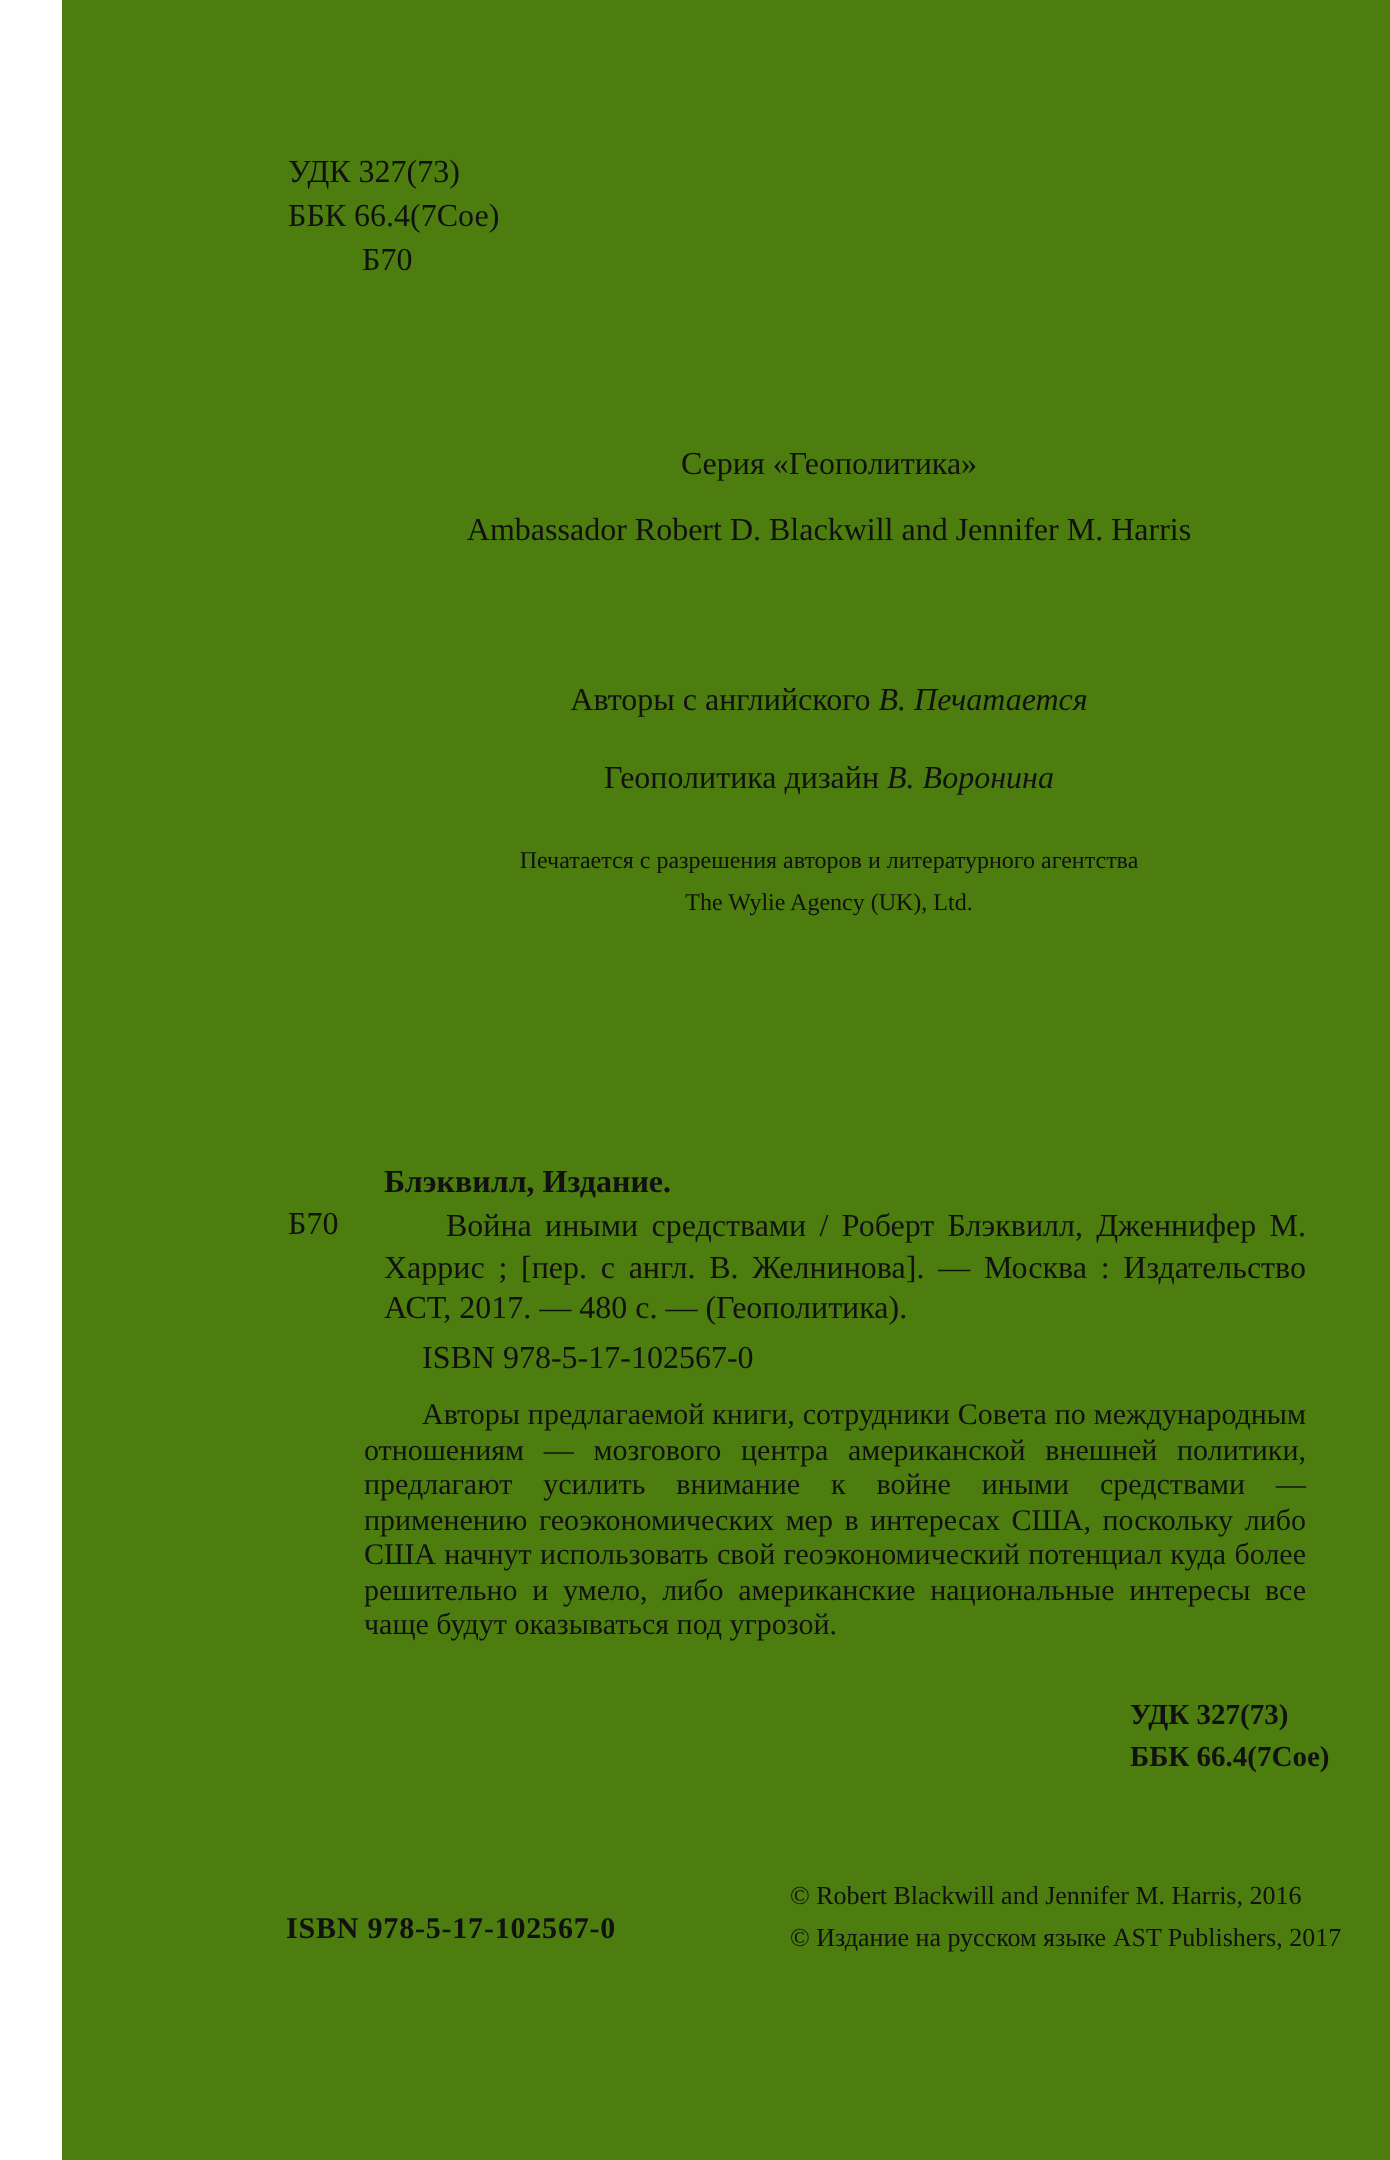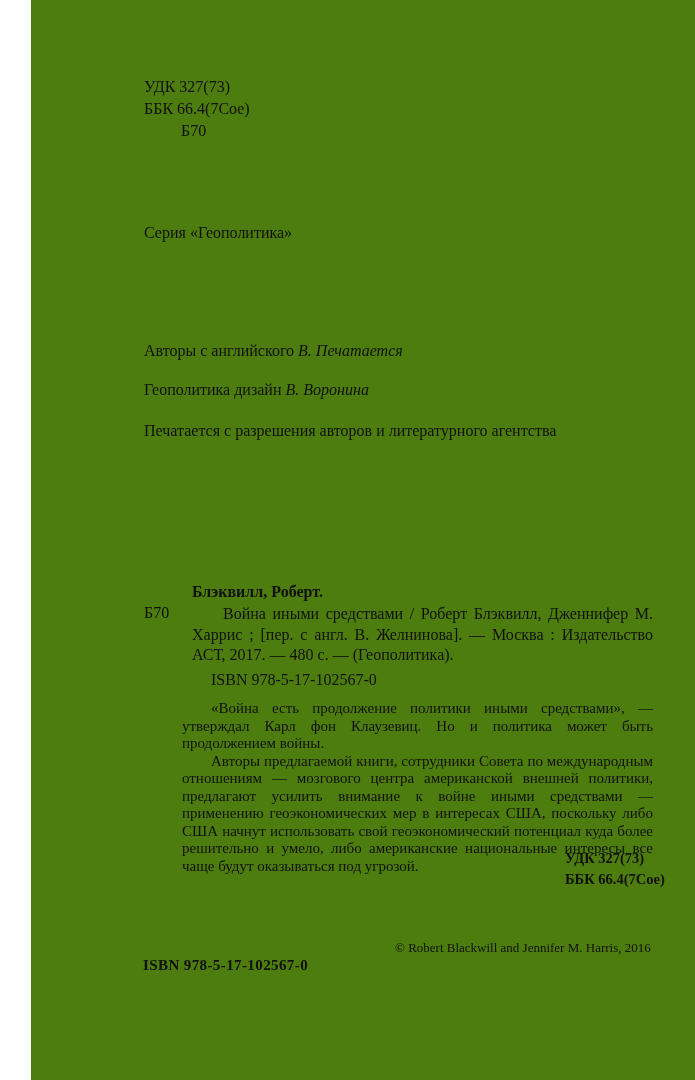--- a/index.html
+++ b/index.html
@@ -8,32 +8,33 @@
     width: 695px;
     height: 1080px;
     background: #4d7c0f;
     color: #111111;
     font-family: "Liberation Serif", "DejaVu Serif", serif;
     overflow: hidden;
     margin-left: 31px;
   }
   .abs { position: absolute; }
   .centered {
-    left: 113px;
+    left: 129px;
     width: 509px;          
+    text-align: center;
   }
   .top-codes { left: 113px; top: 76px; font-size: 16px; line-height: 22px; }
   .top-codes .code-indent { padding-left: 37px; }
 
   .series-line      { top: 224px; font-size: 16px; }
   .authors-en       { top: 257px; font-size: 16px; }
   .title-en         { top: 283px; font-size: 17px; letter-spacing: 0.2px; }
   .translation-line { top: 342px; font-size: 16px; }
   .design-line      { top: 381px; font-size: 16px; }
-  .permission-block { top: 420px; font-size: 16px; line-height: 21px; }
+  .permission-block { top: 420px; font-size: 12px; line-height: 21px; }
   .ital { font-style: italic; }
 
   .catalog-author {
     left: 161px; top: 583px; font-size: 16px; font-weight: bold;
   }
   .catalog-code { left: 113px; top: 604px; font-size: 16px; }
   .catalog-desc {
     left: 161px; top: 604px; width: 461px;
     font-size: 16px; line-height: 20.5px;
     text-align: justify; text-indent: 31px;
@@ -58,43 +59,45 @@
 <div id="page">
 
   <div class="abs top-codes">
     <div>УДК 327(73)</div>
     <div>ББК 66.4(7Сое)</div>
     <div class="code-indent">Б70</div>
   </div>
 
   <div class="abs centered series-line">Серия «Геополитика»</div>
 
+  <div class="abs centered authors-en">Ambassador Robert D. Blackwill and Jennifer M. Harris</div>
 
 
   <div class="abs centered translation-line"><span>Авторы с английского </span><span class="ital">В. Печатается</span></div>
 
   <div class="abs centered design-line"><span>Геополитика дизайн </span><span class="ital">В. Воронина</span></div>
 
   <div class="abs centered permission-block">
     <div>Печатается с разрешения авторов и литературного агентства</div>
+    <div>The Wylie Agency (UK), Ltd.</div>
   </div>
 
-  <div class="abs catalog-author">Блэквилл, Роберт.</div>
+  <div class="abs catalog-author">Блэквилл, Издание.</div>
   <div class="abs catalog-code">Б70</div>
   <div class="abs catalog-desc">Война иными средствами / Роберт Блэквилл, Дженнифер М. Харрис ; [пер. с англ. В. Желнинова]. — Москва : Издательство АСТ, 2017. — 480 с. — (Геополитика).</div>
   <div class="abs catalog-isbn">ISBN 978-5-17-102567-0</div>
 
   <div class="abs annotation">
-    <p>«Война есть продолжение политики иными средствами», — утверждал Карл фон Клаузевиц. Но и политика может быть продолжением войны.</p>
     <p>Авторы предлагаемой книги, сотрудники Совета по международным отношениям — мозгового центра американской внешней политики, предлагают усилить внимание к войне иными средствами — применению геоэкономических мер в интересах США, поскольку либо США начнут использовать свой геоэкономический потенциал куда более решительно и умело, либо американские национальные интересы все чаще будут оказываться под угрозой.</p>
   </div>
 
   <div class="abs codes-right">
     <div>УДК 327(73)</div>
     <div>ББК 66.4(7Сое)</div>
   </div>
 
   <div class="abs footer-isbn">ISBN 978-5-17-102567-0</div>
   <div class="abs footer-copy">
     <div>© Robert Blackwill and Jennifer M. Harris, 2016</div>
+    <div>© Издание на русском языке AST Publishers, 2017</div>
   </div>
 
 </div>
 
 </body></html>

